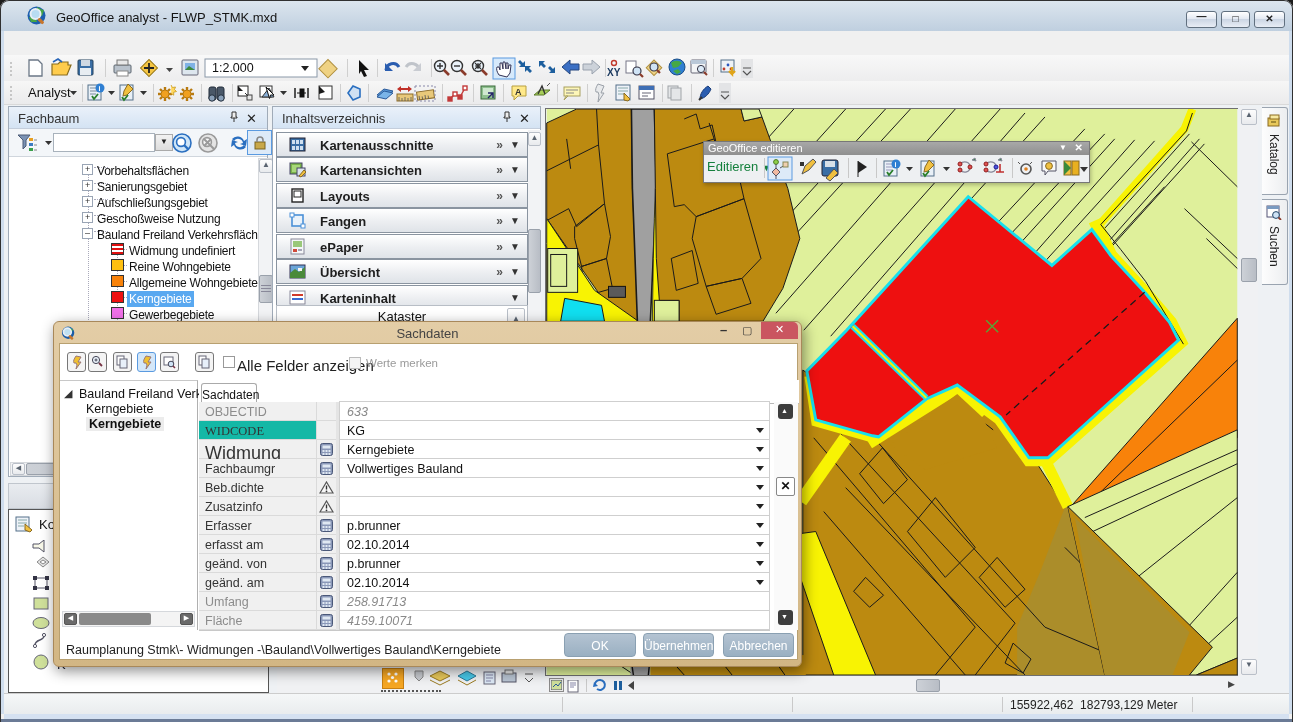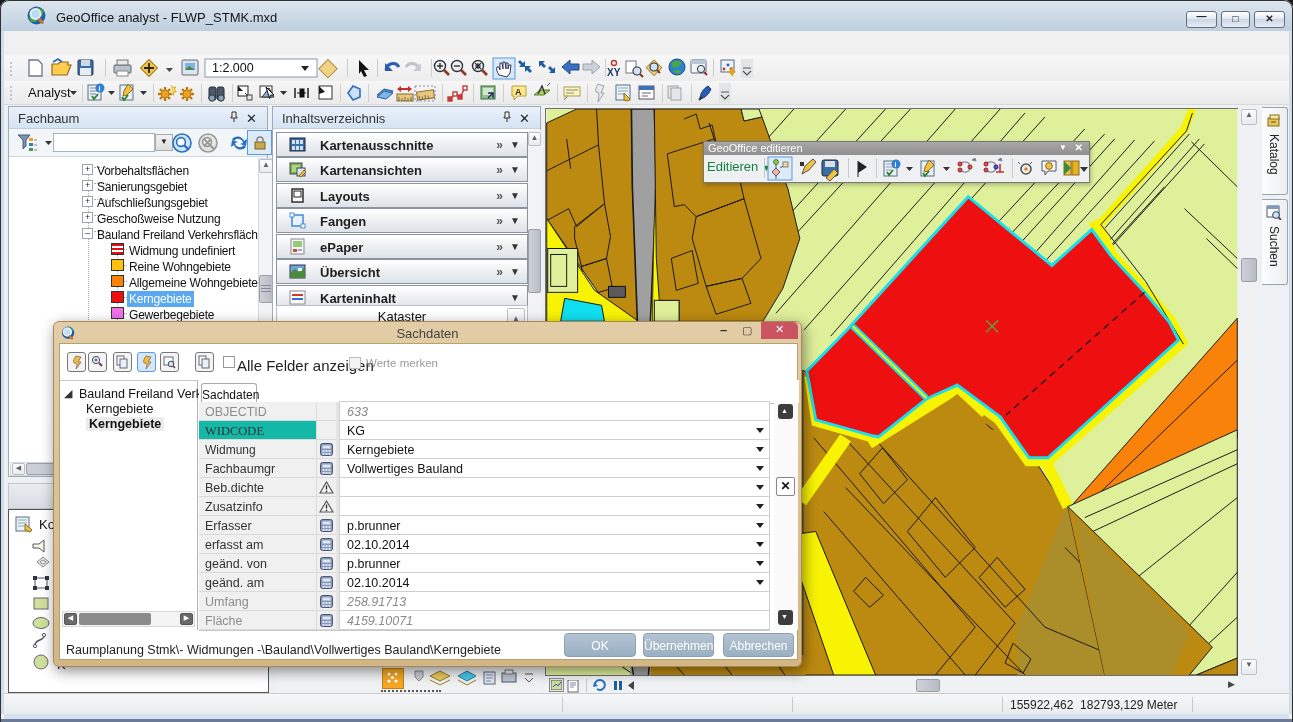--- a/index.html
+++ b/index.html
@@ -909,21 +909,21 @@
         </div>
       <div class="abs" style="left:139px;top:77px;width:118px;height:19px;background:#14b8a6;border-bottom:1px solid #dadada;border-right:1px solid #dadada;font-family:Liberation Serif, serif;">
           <span style="position:absolute;left:6px;top:3px;font-size:12.5px;color:#333;">WIDCODE</span>
         </div>
       <div class="abs" style="left:257px;top:77px;width:19px;height:19px;background:#f0f0f0;border-bottom:1px solid #dadada;"></div>
       <div class="abs" style="left:279px;top:77px;width:431px;height:19px;background:#fff;border:1px solid #cfcfcf;border-top:none;">
           <span style="position:absolute;left:7px;top:3px;font-size:12.5px;color:#111;">KG</span>
           <span style="position:absolute;right:5px;top:7px;width:0;height:0;border-left:4px solid transparent;border-right:4px solid transparent;border-top:5px solid #222;"></span>
         </div>
       <div class="abs" style="left:139px;top:96px;width:118px;height:19px;background:#f0f0f0;border-bottom:1px solid #dadada;border-right:1px solid #dadada;">
-          <span style="position:absolute;left:6px;top:3px;font-size:12px;color:#333;">Widmung</span>
+          <span style="position:absolute;left:6px;top:3px;font-size:18px;color:#333;">Widmung</span>
         </div>
       <div class="abs" style="left:257px;top:96px;width:19px;height:19px;background:#f0f0f0;border-bottom:1px solid #dadada;">
           <svg width="13" height="13" style="position:absolute;left:3px;top:3px">
             <rect x="0.5" y="0.5" width="12" height="12" rx="2" fill="#8a98b8" stroke="#4a5878"></rect>
             <rect x="2.5" y="2.5" width="8" height="3" fill="#dfe8f2"></rect>
             <g fill="#dfe8f2">
               <rect x="2.5" y="7" width="2" height="2"></rect>
               <rect x="5.5" y="7" width="2" height="2"></rect>
               <rect x="8.5" y="7" width="2" height="2"></rect>
               <rect x="2.5" y="10" width="2" height="2"></rect>

